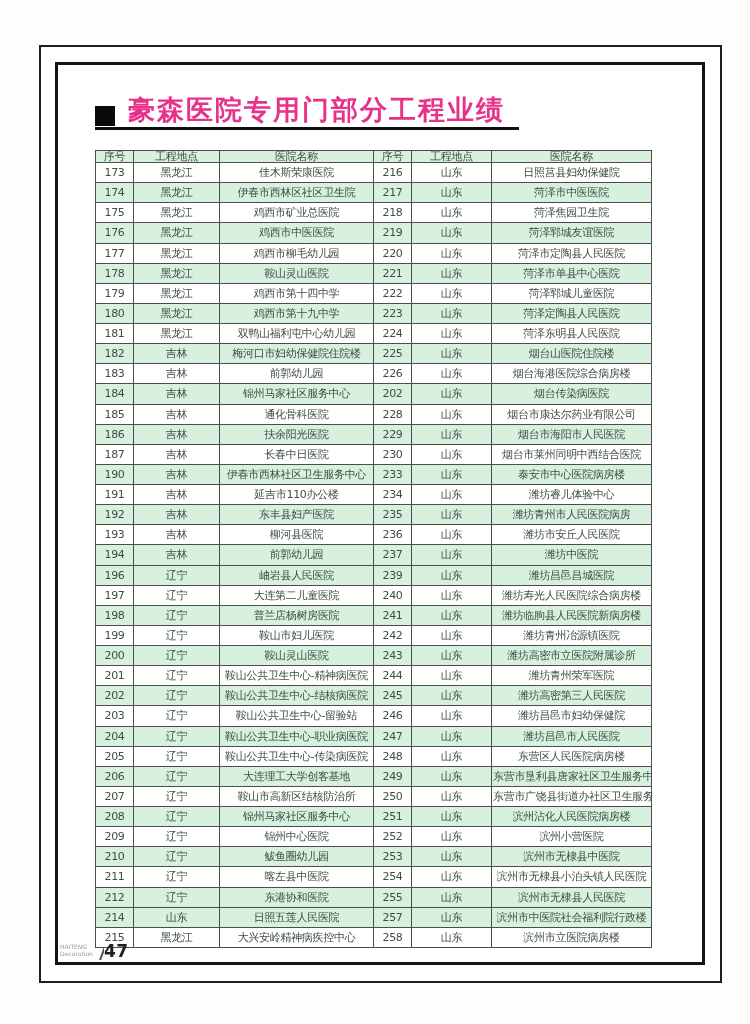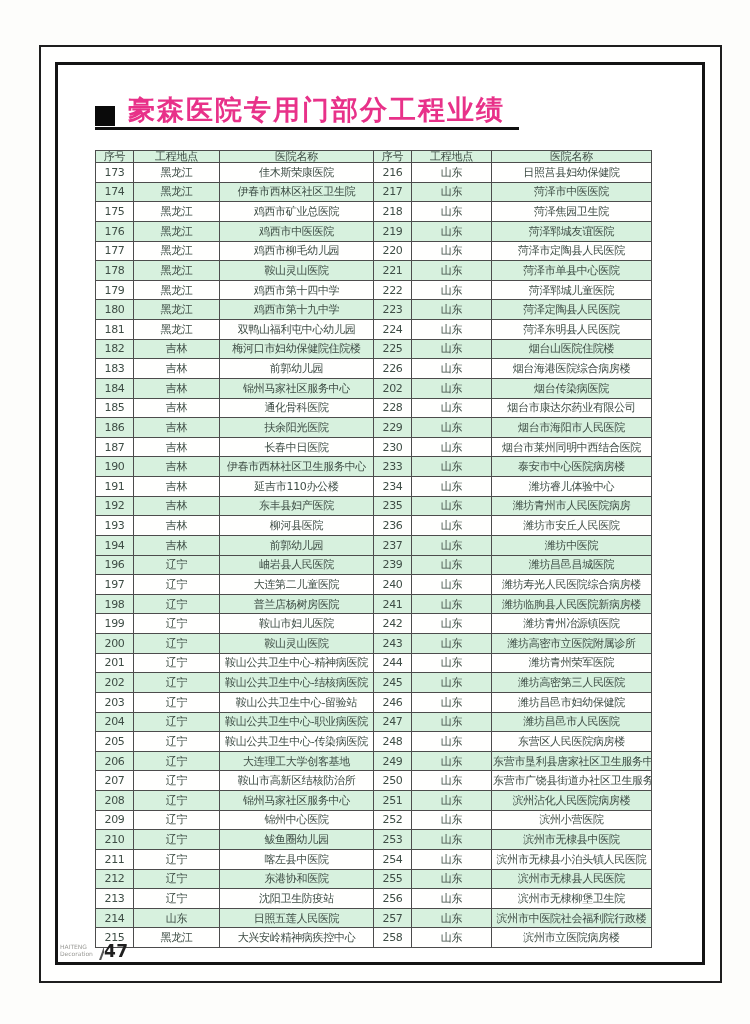--- a/index.html
+++ b/index.html
@@ -383,28 +383,20 @@
         <td>滨州市无棣县小泊头镇人民医院</td>
       </tr>
       <tr class="alt">
         <td>212</td>
         <td>辽宁</td>
         <td>东港协和医院</td>
         <td>255</td>
         <td>山东</td>
         <td>滨州市无棣县人民医院</td>
       </tr>
-      <tr class="plain">
-        <td>213</td>
-        <td>辽宁</td>
-        <td>沈阳卫生防疫站</td>
-        <td>256</td>
-        <td>山东</td>
-        <td>滨州市无棣柳堡卫生院</td>
-      </tr>
       <tr class="alt">
         <td>214</td>
         <td>山东</td>
         <td>日照五莲人民医院</td>
         <td>257</td>
         <td>山东</td>
         <td>滨州市中医院社会福利院行政楼</td>
       </tr>
       <tr class="plain">
         <td>215</td>

